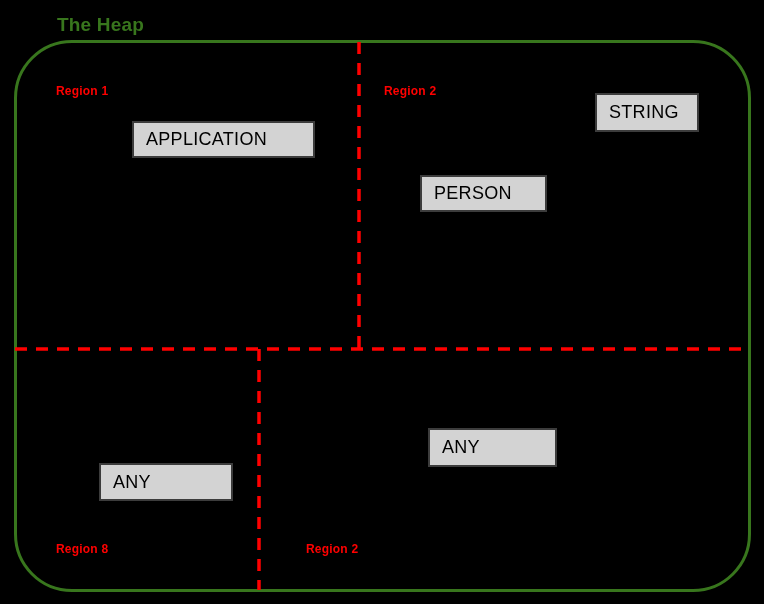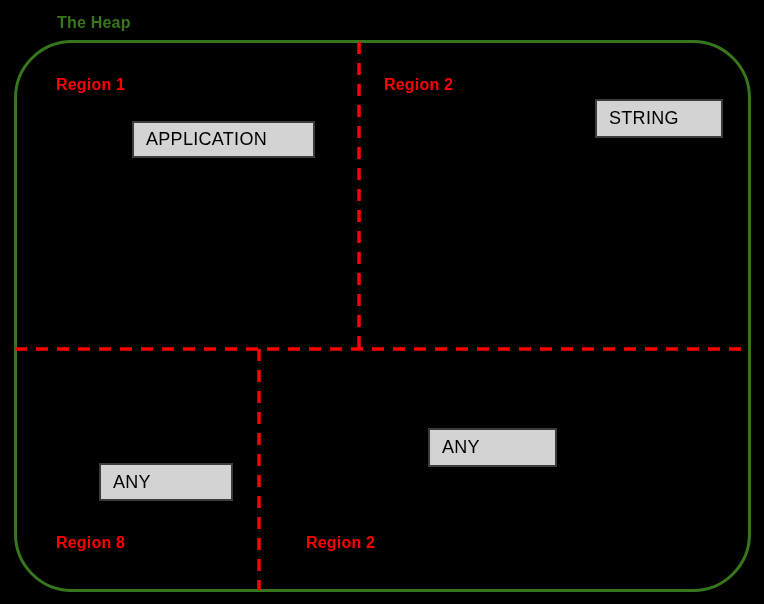--- a/index.html
+++ b/index.html
@@ -30,49 +30,50 @@
     top: 40px;
     width: 737px;
     height: 552px;
     border: 3px solid var(--heap-border);
     border-radius: 58px;
   }
   .heap-title {
     position: absolute;
     left: 57px;
     top: 14px;
-    font-size: 16px;
+    font-size: 19px;
     font-weight: bold;
     color: var(--title-color);
     letter-spacing: 0.2px;
   }
   .region-label {
     position: absolute;
-    font-size: 16px;
+    font-size: 12px;
     font-weight: bold;
     color: var(--region-label);
     letter-spacing: 0.2px;
+    margin-top: 8px;
   }
   .region-1 { left: 56px;  top: 76px;  }
   .region-2 { left: 384px; top: 76px;  }
   .region-3 { left: 56px;  top: 534px; }
   .region-4 { left: 306px; top: 534px; }
   .obj-box {
     position: absolute;
     background: var(--box-fill);
     border: 2px solid var(--box-border);
     display: flex;
     align-items: center;
     padding-left: 12px;
     font-size: 18px;
     color: var(--box-text);
     letter-spacing: 0.3px;
   }
   .box-application { left: 132px; top: 121px; width: 183px; height: 37px; }
-  .box-string      { left: 595px; top: 99px;  width: 128px; height: 39px; }
+  .box-string      { left: 595px; top: 93px;  width: 104px; height: 39px; }
   .box-person      { left: 420px; top: 175px; width: 127px; height: 37px; }
   .box-any-r3      { left: 99px;  top: 463px; width: 134px; height: 38px; }
   .box-any-r4      { left: 428px; top: 428px; width: 129px; height: 39px; }
   .lines-overlay {
     position: absolute;
     left: 0; top: 0;
     width: 764px;
     height: 604px;
     pointer-events: none;
   }
@@ -102,18 +103,19 @@
   <div class="region-label region-2">Region 2</div>
 
   <div class="region-label region-3">Region 8</div>
 
   <div class="region-label region-4">Region 2</div>
 
   <div class="obj-box box-application">APPLICATION</div>
 
   <div class="obj-box box-string">STRING</div>
 
+  <div class="obj-box box-person">PERSON</div>
 
   <div class="obj-box box-any-r3">ANY</div>
 
   <div class="obj-box box-any-r4">ANY</div>
 
 </div>
 
 </body></html>

